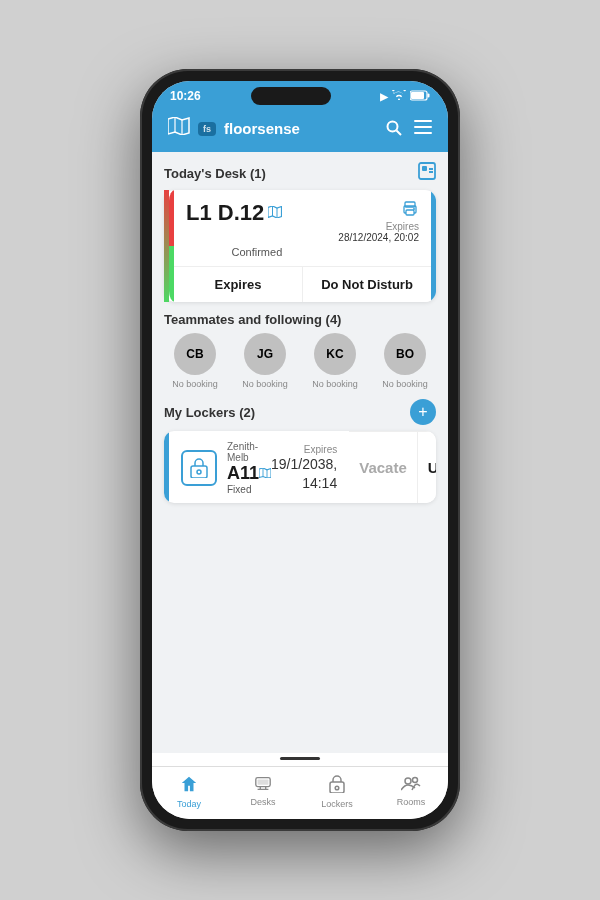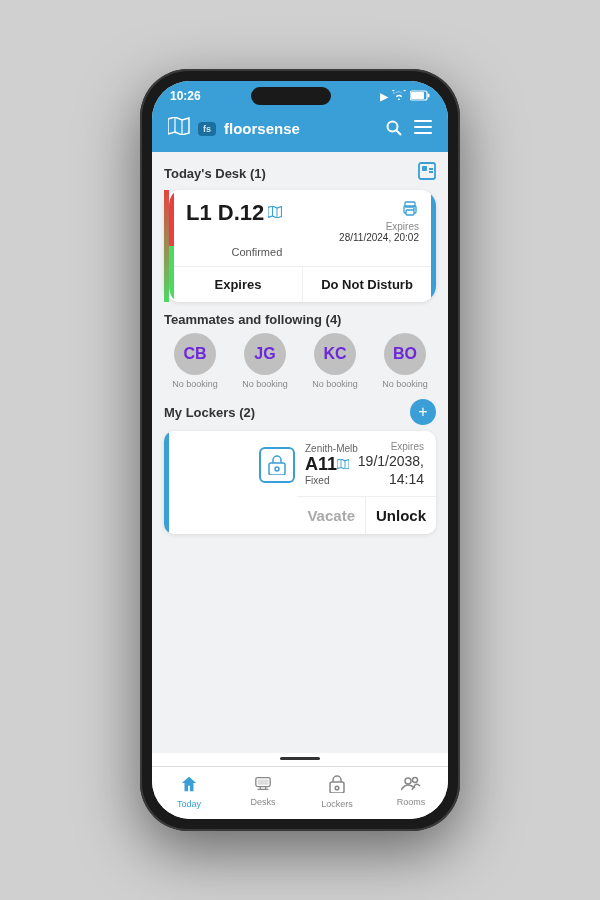--- a/index.html
+++ b/index.html
@@ -114,21 +114,21 @@
     .section-title {
       font-size: 13px;
       font-weight: 600;
       color: #333;
     }
     .section-icon { color: #3a9fd6; font-size: 16px; }
 
     
     .desk-card {
       background: white;
-      border-radius: 16px;
+      border-radius: 11px;
       overflow: hidden;
       box-shadow: 0 1px 4px rgba(0,0,0,0.1);
       display: flex;
       border-left: 5px solid transparent;
       border-image: linear-gradient(to bottom, #e84040, #4cd964) 1;
       position: relative;
     }
     .desk-card-left-bar {
       width: 5px;
       background: linear-gradient(to bottom, #e84040 50%, #4cd964 50%);
@@ -193,22 +193,22 @@
       gap: 4px;
     }
     .teammate-avatar {
       width: 42px;
       height: 42px;
       border-radius: 50%;
       background: #c0c0c0;
       display: flex;
       align-items: center;
       justify-content: center;
-      color: #6d28d9;
-      font-size: 16px;
+      color: #000000;
+      font-size: 12px;
       font-weight: 700;
     }
     .teammate-status {
       font-size: 9px;
       color: #888;
       text-align: center;
     }
 
     
     .locker-card {
@@ -219,22 +219,21 @@
       display: flex;
     }
     .locker-card-left-bar {
       width: 5px;
       background: #3a9fd6;
       flex-shrink: 0;
     }
     .locker-card-content {
       flex: 1;
       display: flex;
-      flex-direction: column;
-      align-items: flex-end;
+      flex-direction: row;
     }
     .locker-info {
       padding: 10px 12px 8px;
       display: flex;
       align-items: center;
       justify-content: space-between;
     }
     .locker-icon-area {
       width: 36px;
       height: 36px;
@@ -416,21 +415,21 @@
               <div class="desk-expires">
                 <div class="desk-icon">
                   <svg width="18" height="16" viewBox="0 0 18 16" fill="none">
                     <rect x="3" y="6" width="12" height="7" rx="1" stroke="#3a9fd6" stroke-width="1.3"></rect>
                     <rect x="4" y="2" width="10" height="5" rx="1" stroke="#3a9fd6" stroke-width="1.3"></rect>
                     <rect x="5" y="10" width="8" height="5" rx="1" fill="white" stroke="#3a9fd6" stroke-width="1.3"></rect>
                     <circle cx="13" cy="9" r="1" fill="#3a9fd6"></circle>
                   </svg>
                 </div>
                 <div class="expires-label">Expires</div>
-                <div class="expires-date">28/11/2024, 20:02</div>
+                <div class="expires-date">28/12/2024, 20:02</div>
               </div>
             </div>
             <div class="desk-actions">
               <button class="desk-action-btn">Expires</button>
               <button class="desk-action-btn">Do Not Disturb</button>
             </div>
           </div>
           <div class="desk-card-right-bar"></div>
         </div>
       </div>

